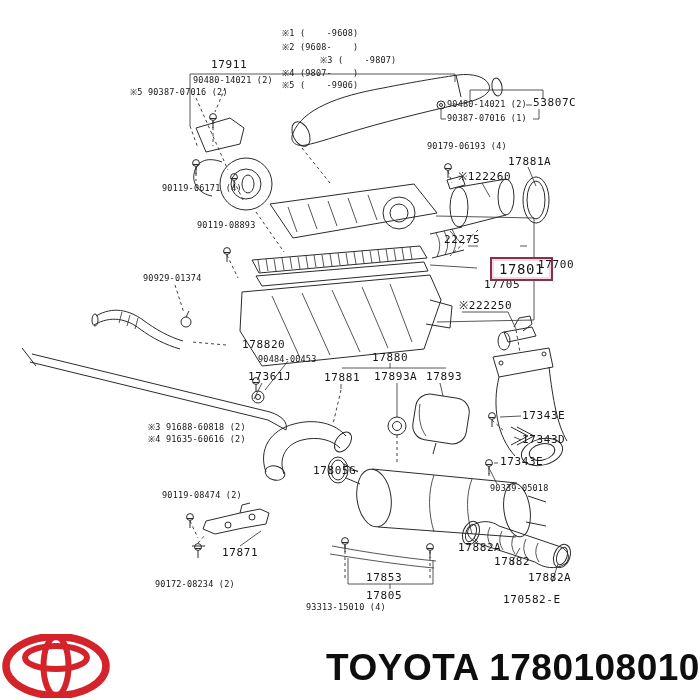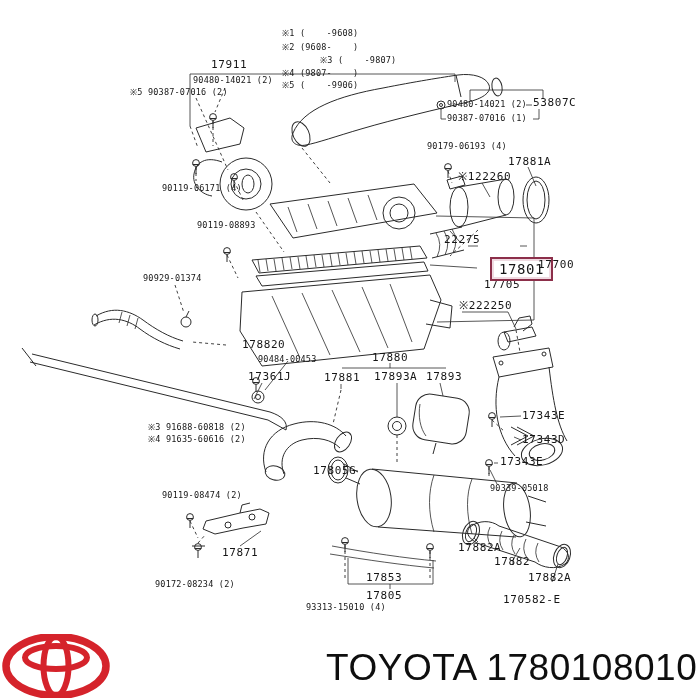--- a/index.html
+++ b/index.html
@@ -22,21 +22,21 @@
   .lbl.hl{
     border:2px solid var(--hl,#8c2f4a);
     box-shadow:inset 0 0 0 2px var(--hlfill,#f0dbe2);
     background:#fff;padding:3px 7px;font-size:14px;margin-left:13px;
   }
   .logo{position:absolute;left:2px;top:634px;}
   .logo ellipse{fill:none;stroke:var(--logo-red,#d5232b);}
   .footer-text{
     position:absolute;left:326px;top:647px;
     font-family:"Liberation Sans",sans-serif;
-    font-size:37px;font-weight:400;letter-spacing:0.5px;color:#0e0e0e;
+    font-size:37px;font-weight:700;letter-spacing:0.5px;color:#0e0e0e;
     white-space:pre;
   }
 </style>
 </head>
 <body>
 
 <div class="diagram">
   <svg class="art" width="700" height="636" viewBox="0 0 700 636">
     <defs>
       <g id="boltg">

